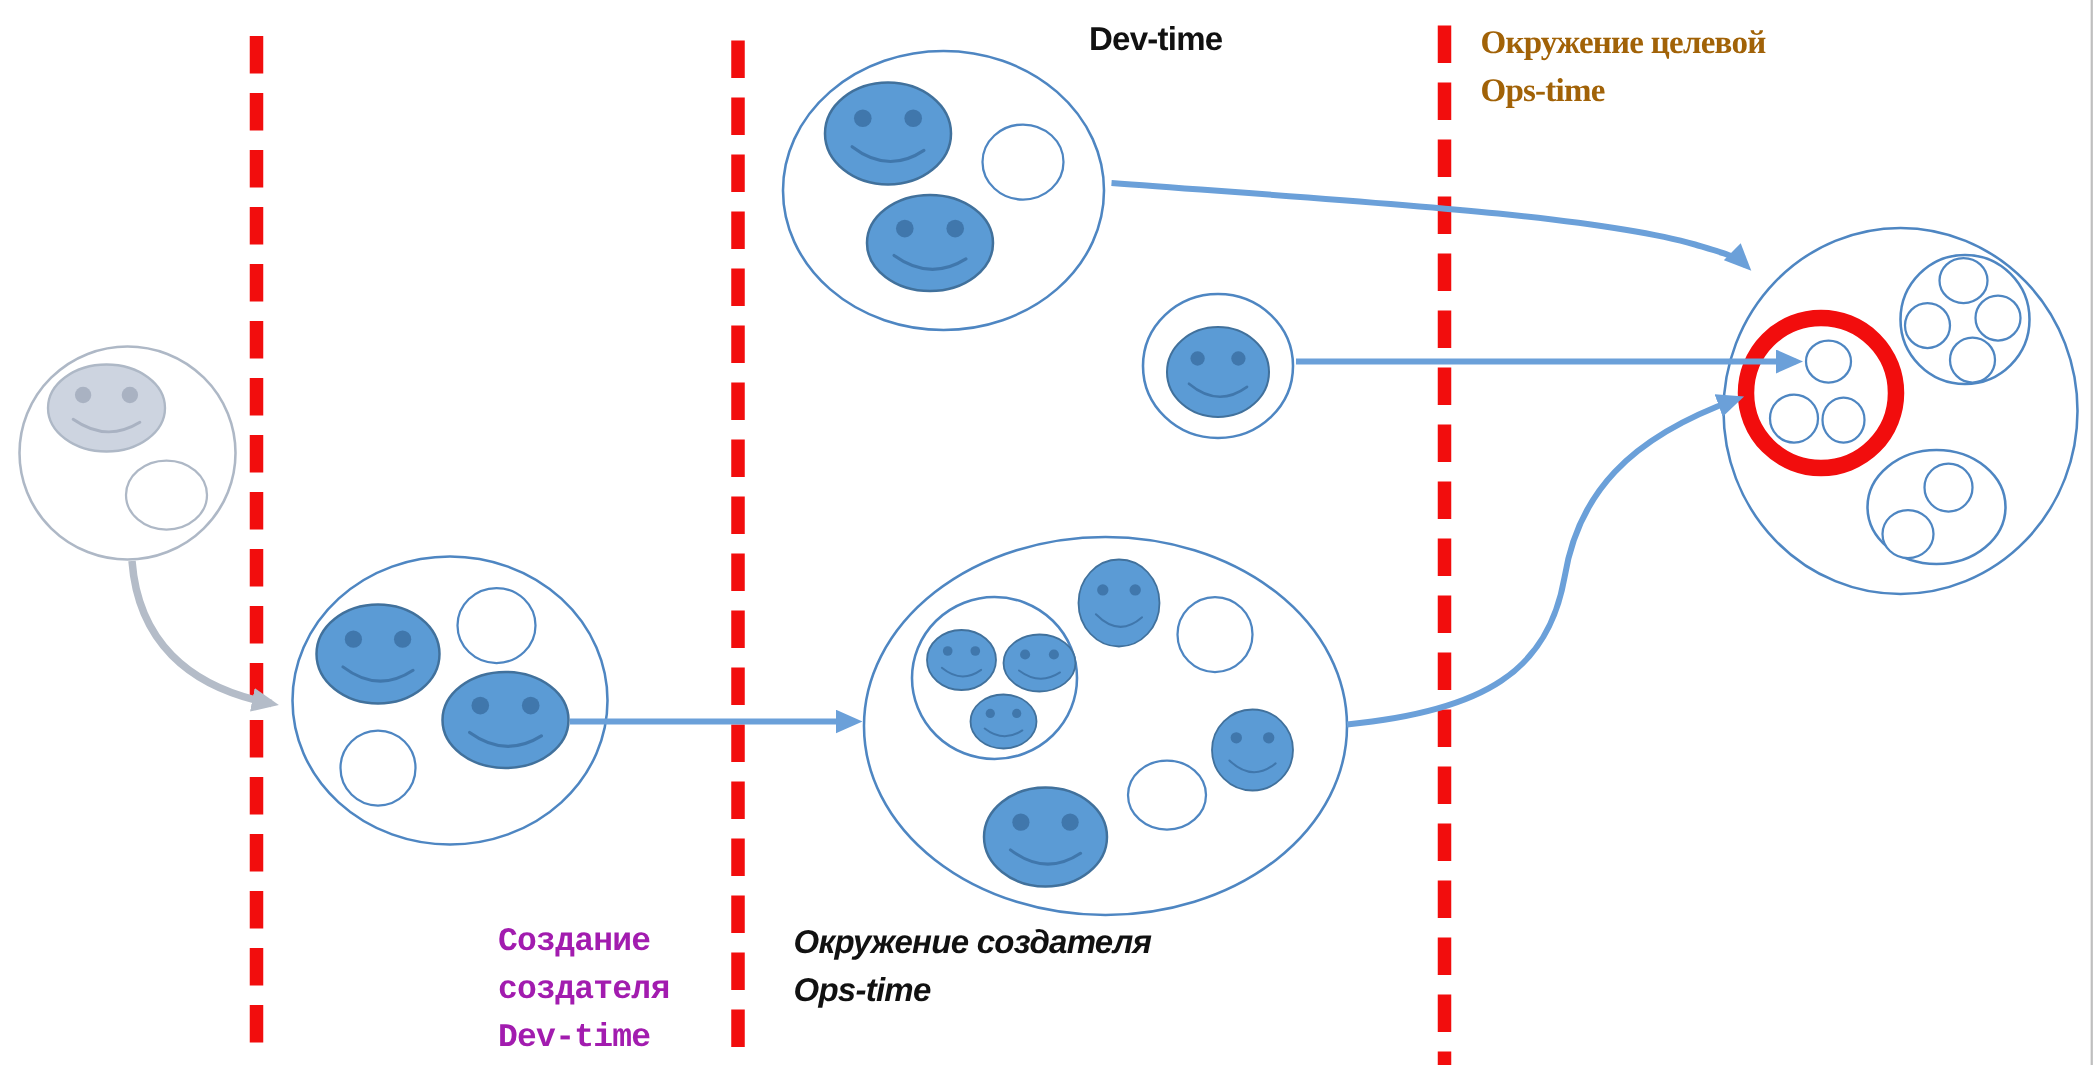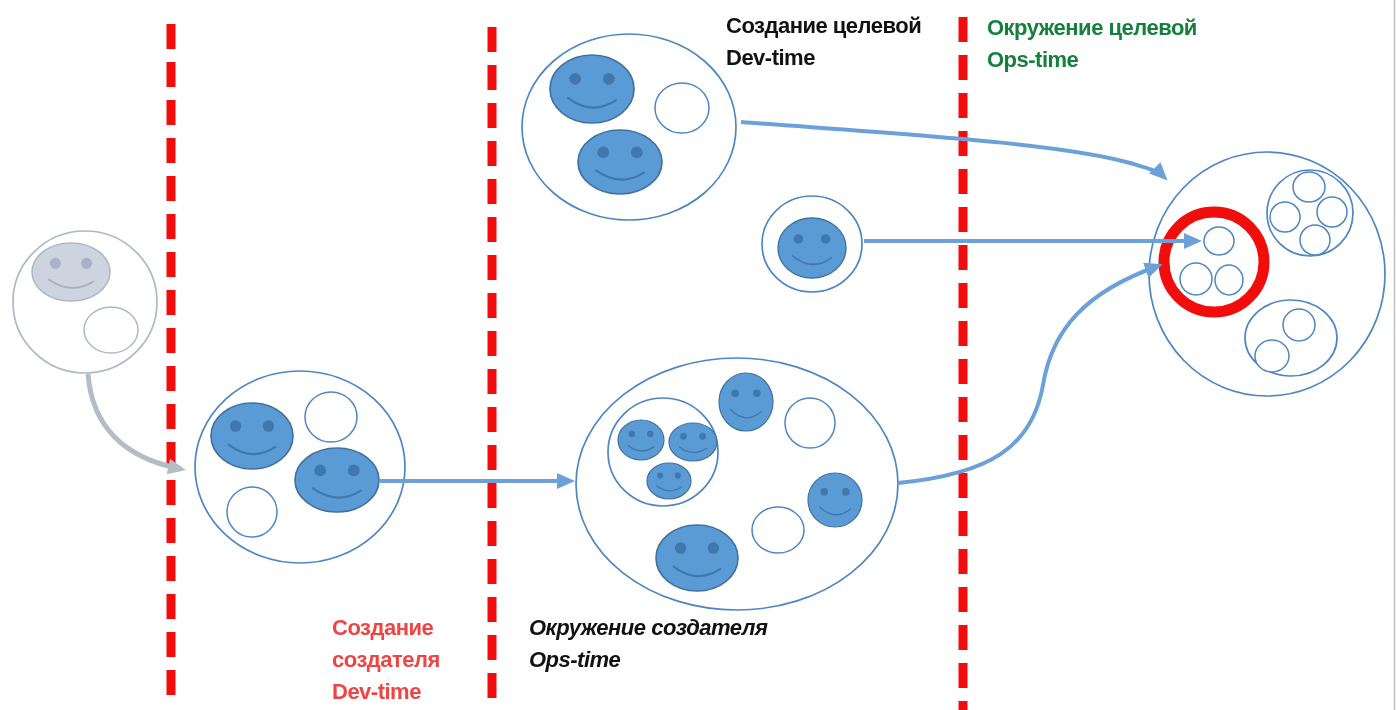--- a/index.html
+++ b/index.html
@@ -147,30 +147,29 @@
         <ellipse cx="1272" cy="356" rx="17" ry="16" fill="#ffffff" stroke="#4E86C2" stroke-width="1.5"></ellipse>
       </g>
       <path d="M 88 374 C 92 426, 124 458, 181 469" fill="none" stroke="#B4BCC8" stroke-width="5" marker-end="url(#mk-gray)"></path>
       <path d="M 380 481 L 570 481" fill="none" stroke="#6BA0D9" stroke-width="4" marker-end="url(#mk-blue)"></path>
       <path d="M 741 122 C 900 134, 1060 143, 1130 163 C 1150 169, 1158 171, 1164 177" fill="none" stroke="#6BA0D9" stroke-width="4" marker-end="url(#mk-blue)"></path>
       <path d="M 864 241 L 1197 241" fill="none" stroke="#6BA0D9" stroke-width="4" marker-end="url(#mk-blue)"></path>
       <path d="M 898 483 C 990 474, 1032 447, 1043 385 C 1052 330, 1085 292, 1158 266" fill="none" stroke="#6BA0D9" stroke-width="4" marker-end="url(#mk-blue)"></path>
       <line x1="1394.5" y1="0" x2="1394.5" y2="710" stroke="#BFBFBF" stroke-width="1.5"></line>
     </svg>
 
-  <div class="stage-label" style="left: 332px; top: 612px; color: #ef4444;">
+  <div class="stage-label" style="left: 332px; top: 612px; color: #a21caf; font-family: Liberation Mono, monospace;">
       <div>Создание</div>
       <div>создателя</div>
       <div>Dev-time</div>
     </div>
   <div class="stage-label" style="left: 529px; top: 612px; color: rgb(17, 17, 17); font-style: italic;">
       <div>Окружение создателя</div>
       <div>Ops-time</div>
     </div>
   <div class="stage-label" style="left: 726px; top: 10px; color: rgb(17, 17, 17);">
-      <div>Создание целевой</div>
       <div>Dev-time</div>
     </div>
-  <div class="stage-label" style="left: 987px; top: 12px; color: #15803d;">
+  <div class="stage-label" style="left: 987px; top: 12px; color: #a16207; font-family: Liberation Serif, serif;">
       <div>Окружение целевой</div>
       <div>Ops-time</div>
     </div>
 </div>
 
 </body></html>

